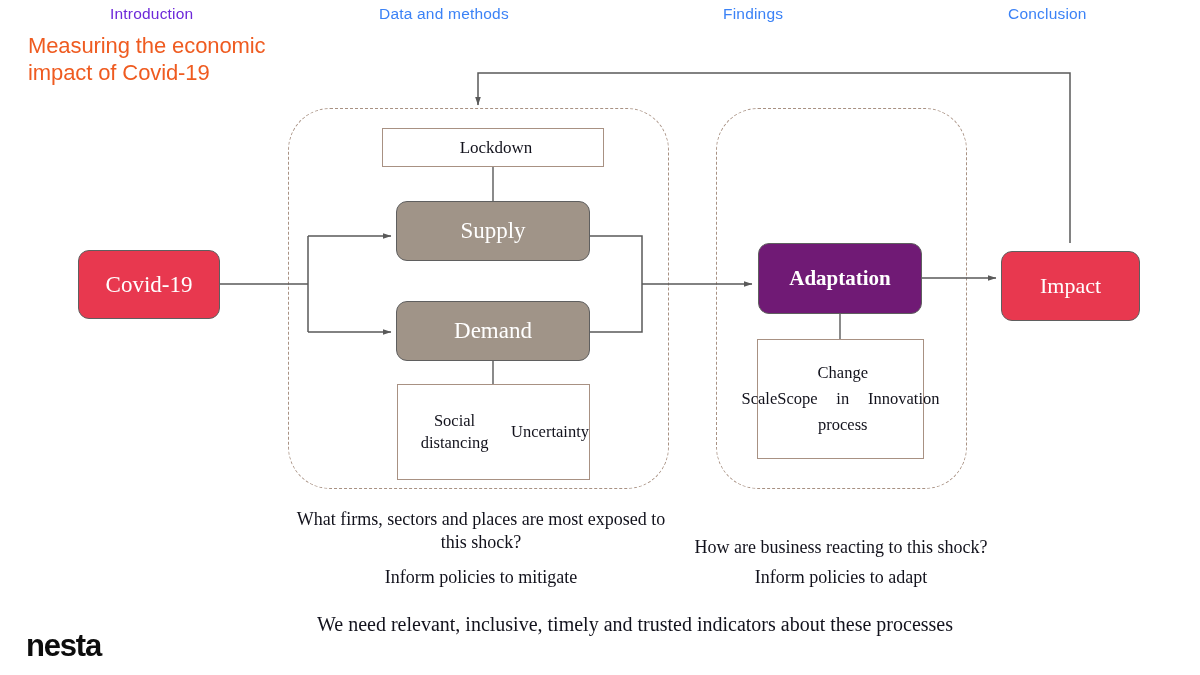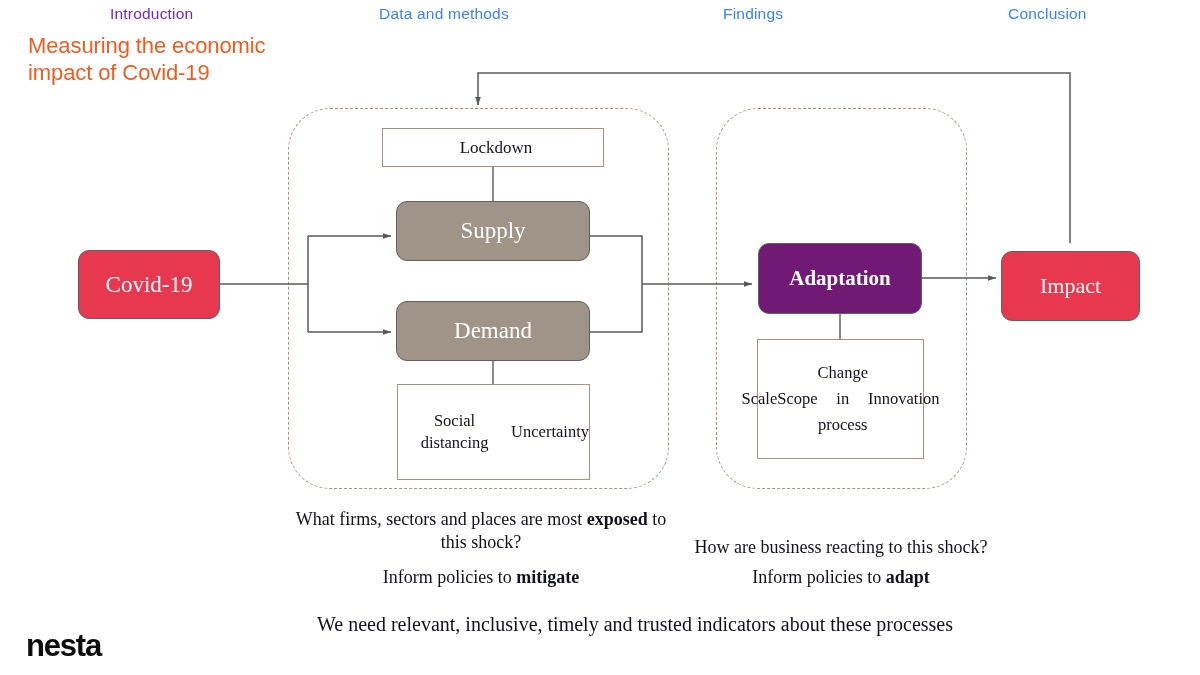--- a/index.html
+++ b/index.html
@@ -154,21 +154,21 @@
     font-family: "Liberation Serif", serif;
     color: #12121c;
     text-align: center;
     line-height: 1.27;
   }
   #caption-exposed    { left: 295px; top: 508px; width: 372px; font-size: 18px; }
   #caption-mitigate   { left: 295px; top: 566px; width: 372px; font-size: 18px; }
   #caption-reacting   { left: 690px; top: 508px; width: 302px; font-size: 18px; margin-top: 28px; }
   #caption-adapt      { left: 690px; top: 566px; width: 302px; font-size: 18px; }
   #caption-indicators { left: 270px; top: 612px; width: 730px; font-size: 20px; }
-  .caption b { font-weight: bold; }
+  .caption b { font-weight: normal; }
 </style>
 </head>
 <body>
 
 <div id="slide">
 
   <div id="nav-introduction" class="nav-item active">Introduction</div>
   <div id="nav-data" class="nav-item">Data and methods</div>
   <div id="nav-findings" class="nav-item">Findings</div>
   <div id="nav-conclusion" class="nav-item">Conclusion</div>

